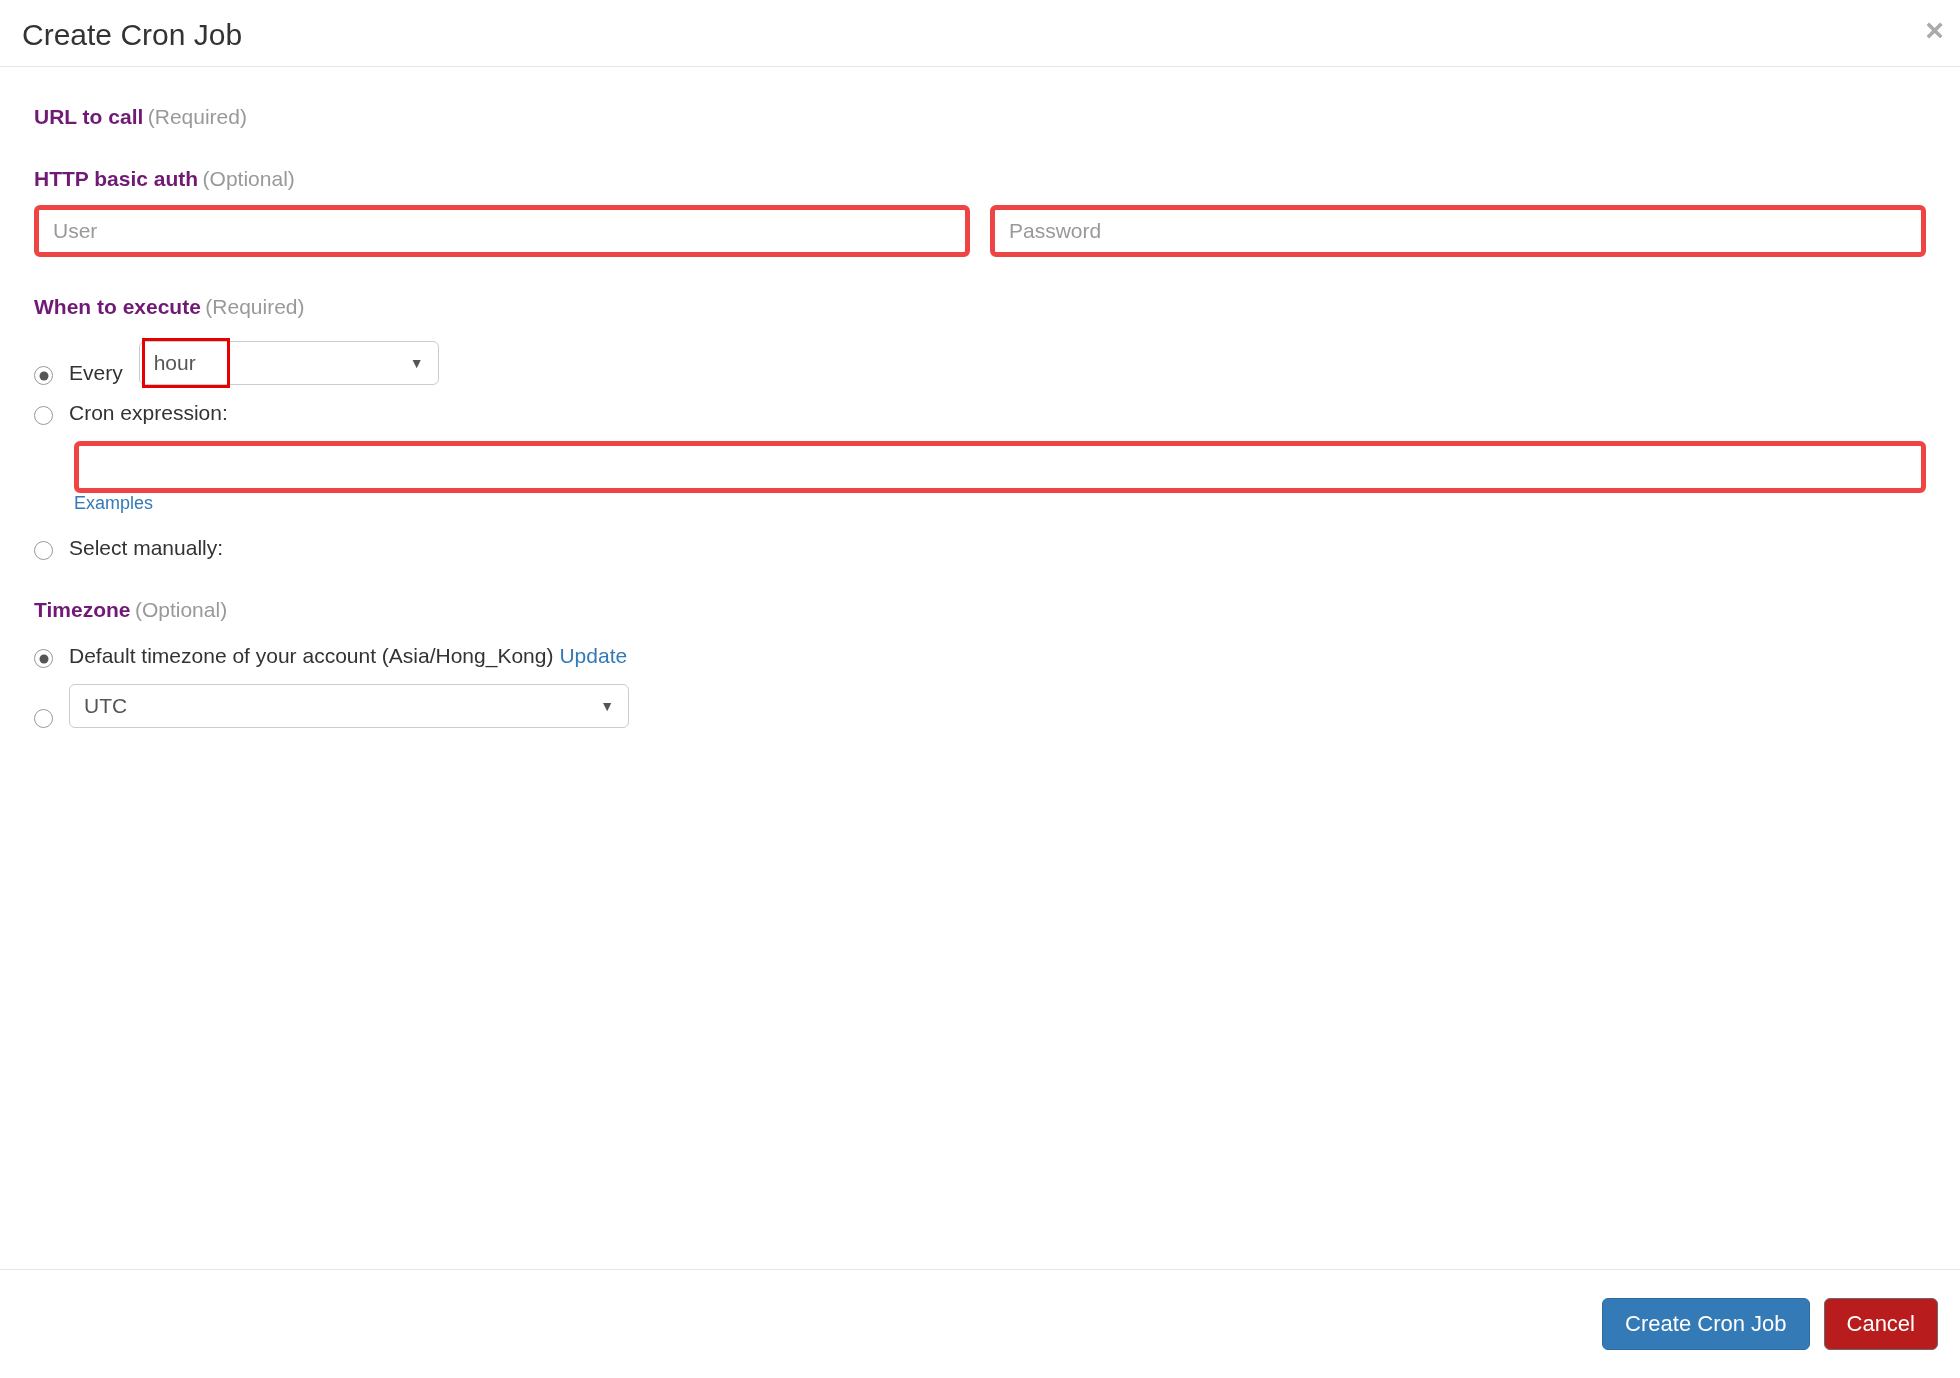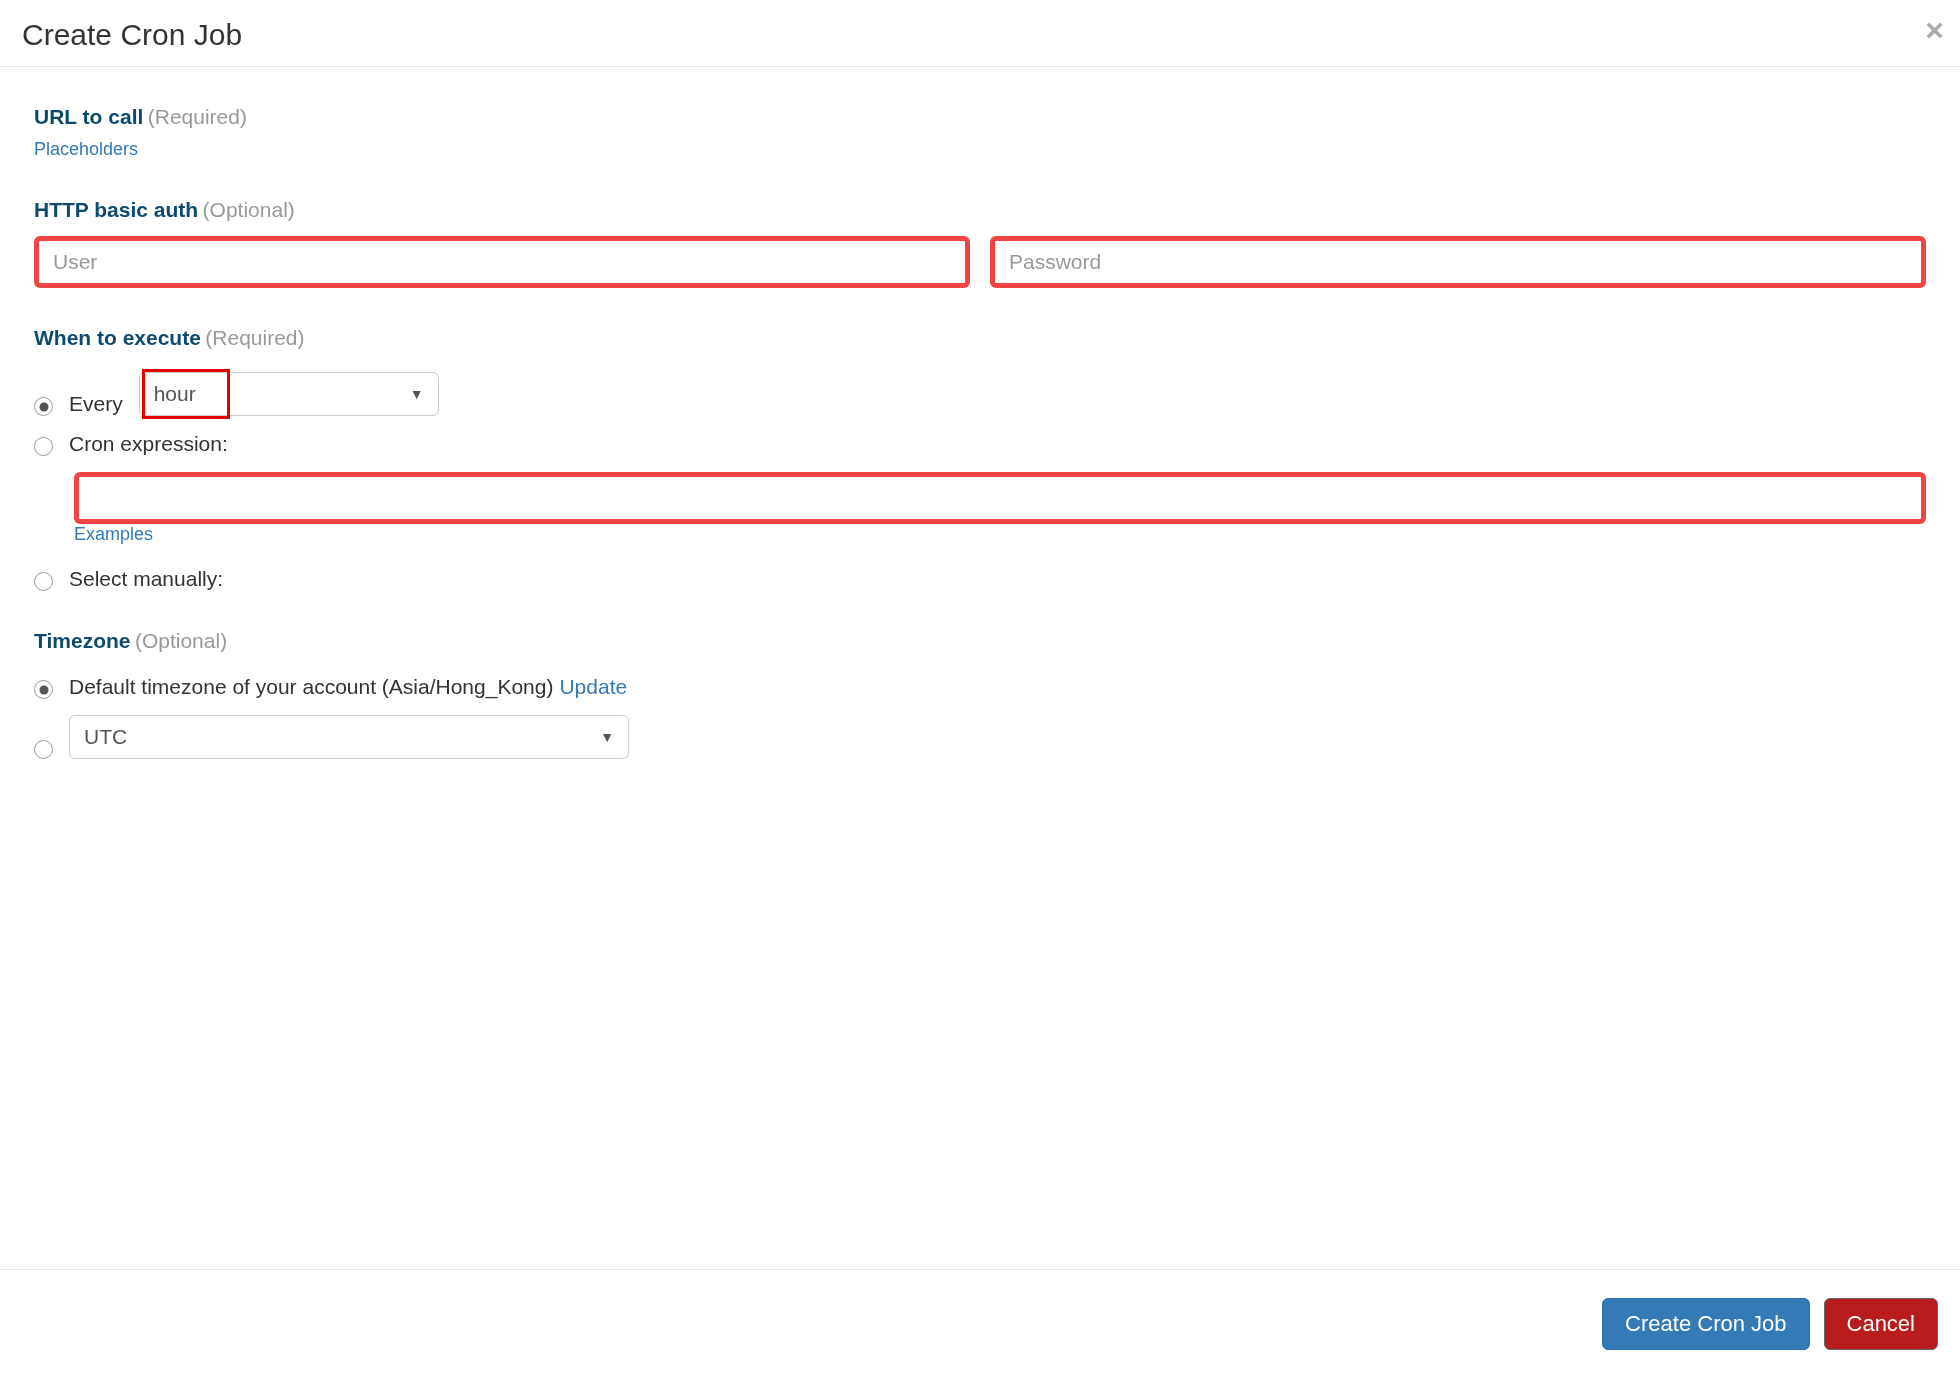--- a/index.html
+++ b/index.html
@@ -68,21 +68,21 @@
       color: #555;
       border-color: #ddd #ddd #fff #ddd;
       background: #fff;
     }
     .form-group {
       margin-top: 38px;
     }
     .form-label {
       font-size: 21px;
       font-weight: 600;
-      color: #0c4a6e;
+      color: #701a75;
     }
     .form-hint {
       font-size: 21px;
       font-weight: 400;
       color: #999;
     }
     .input-text {
       width: 100%;
       padding: 9px 14px;
       font-size: 21px;
@@ -249,23 +249,20 @@
   </div>
 
   <hr class="hr-top">
 
   <div class="modal-body">
 
 
     <div class="form-group">
       <span class="form-label">URL to call</span>
       <span class="form-hint">(Required)</span>
-      <div style="margin-top:10px">
-        <span class="link-small">Placeholders</span>
-      </div>
     </div>
 
     <div class="form-group">
       <span class="form-label">HTTP basic auth</span>
       <span class="form-hint">(Optional)</span>
       <div class="two-col">
         <input type="text" class="input-text" placeholder="User" style="">
         <input type="password" class="input-text" placeholder="Password" style="">
       </div>
     </div>

